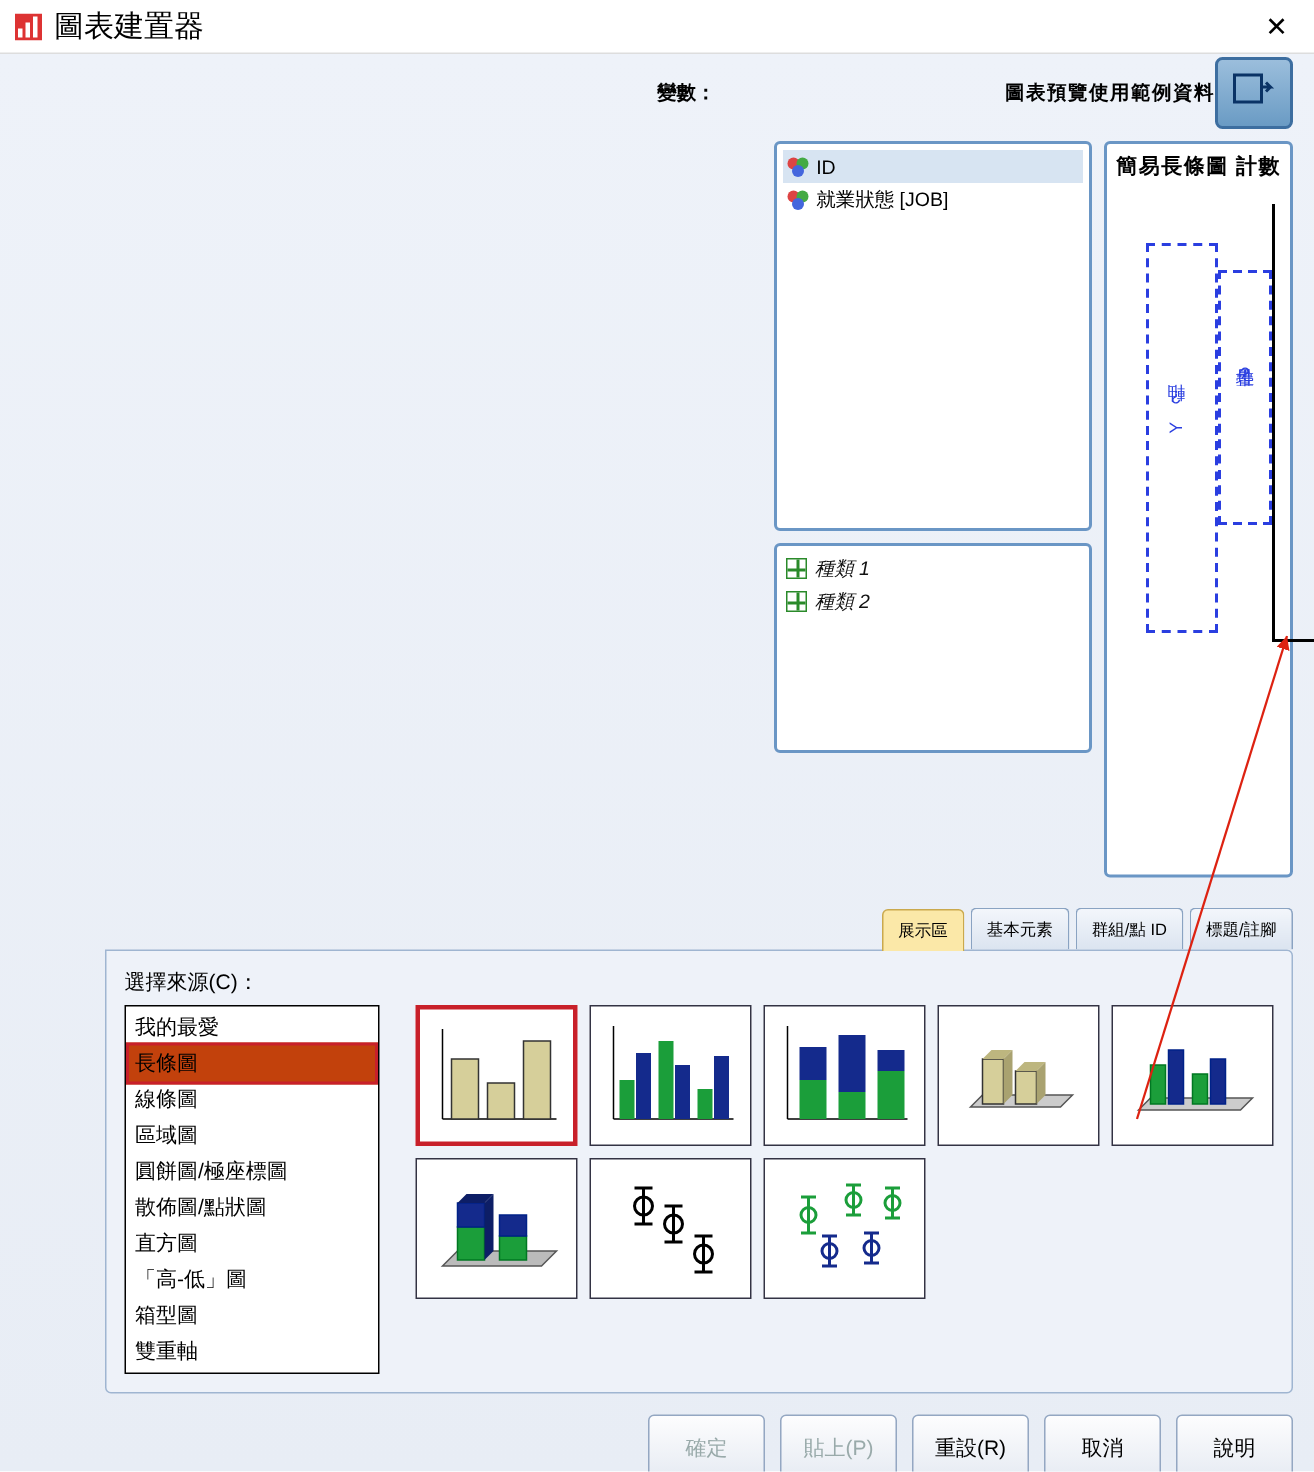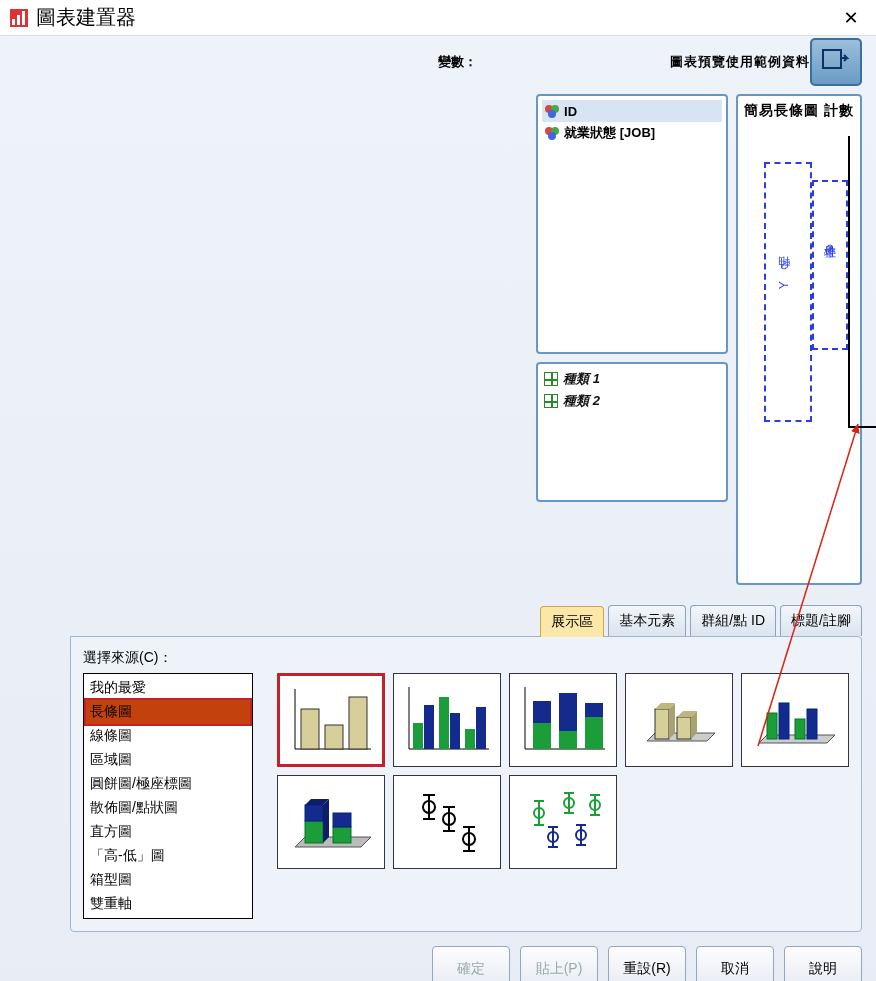--- a/index.html
+++ b/index.html
@@ -48,22 +48,22 @@
   background: linear-gradient(#9bbedc,#6a9bc4);
   border: 2px solid #3d6ea0;
   border-radius: 5px;
   display: flex; align-items: center; justify-content: center;
   cursor: pointer;
 }
 .upper-panels {
   display: flex; gap: 8px; margin-top: 8px;
 }
 .left-col {
-  width: 192px;
-  display: flex; flex-direction: column; gap: 8px; font-weight: bold;
+  width: 212px;
+  display: flex; flex-direction: column; gap: 8px;
 }
 .panel {
   background: #fff;
   border: 2px solid #6a96c5;
   border-radius: 4px;
   overflow: hidden;
 }
 .var-panel { height: 260px; padding: 4px; }
 .cat-panel { height: 140px; padding: 4px; position: relative; }
 .grip {
@@ -156,21 +156,21 @@
 .tabs {
   display:flex; gap:4px; margin-top:20px;
 }
 .tab {
   background: linear-gradient(#f3f6fb,#dbe4f0);
   border: 1px solid #8aa3c2;
   border-bottom: none;
   border-radius: 4px 4px 0 0;
   padding: 6px 10px;
   cursor: pointer;
-  font-size: 14px;
+  font-size: 11px;
 }
 .tab.active {
   background: #fbe8a8;
   border-color: #caa94d;
   position: relative; top: 1px;
 }
 .tab-body {
   border: 1px solid #9fb5d1;
   background:#eef2f9;
   border-radius: 0 4px 4px 4px;

